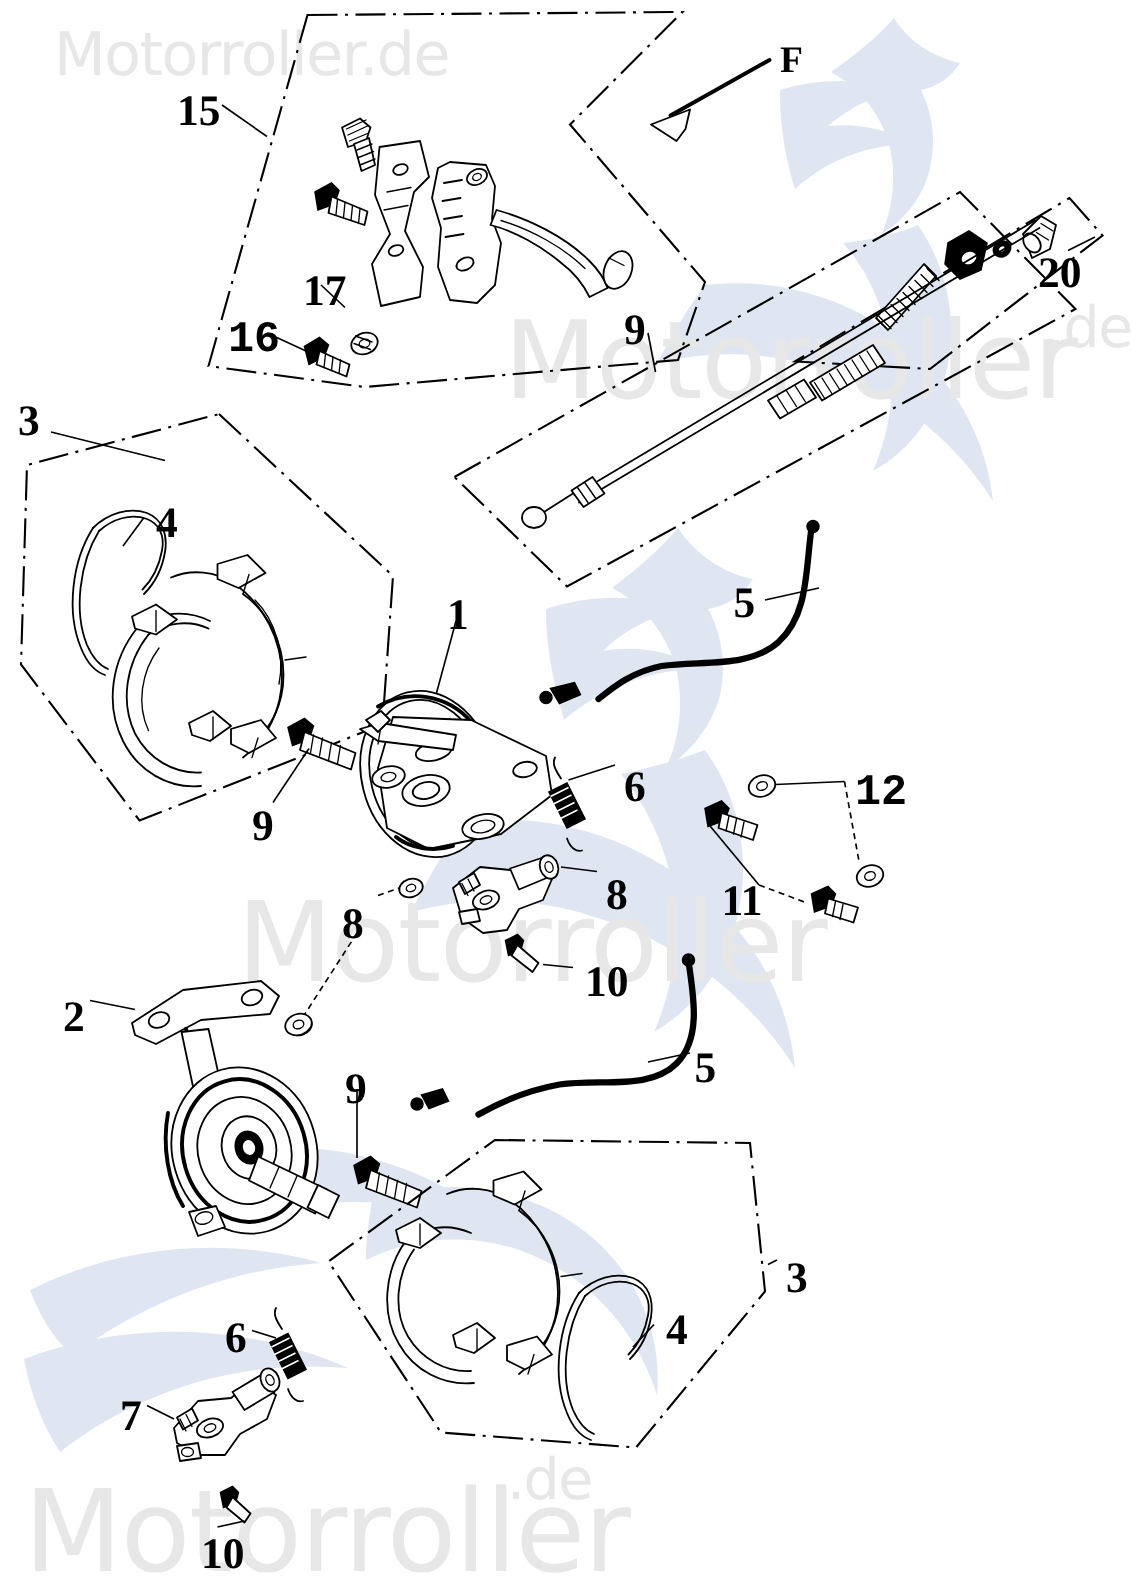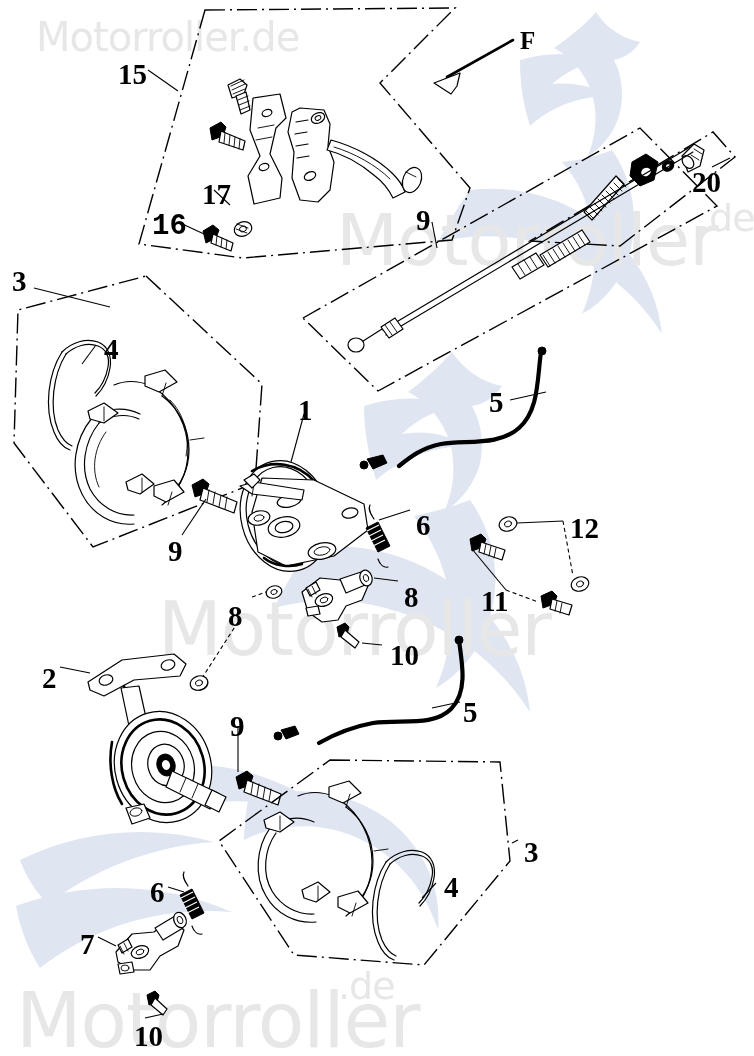--- a/index.html
+++ b/index.html
@@ -463,21 +463,21 @@
     <div class="num" style="left:152px;top:212px;font-family:Liberation Mono, monospace;">16</div>
     <div class="num big" style="left:520px;top:28px;">F</div>
     <div class="num" style="left:692px;top:168px;">20</div>
     <div class="num" style="left:416px;top:206px;">9</div>
     <div class="num" style="left:12px;top:267px;">3</div>
     <div class="num" style="left:104px;top:335px;">4</div>
     <div class="num" style="left:298px;top:396px;">1</div>
     <div class="num" style="left:489px;top:388px;">5</div>
     <div class="num" style="left:168px;top:537px;">9</div>
     <div class="num" style="left:416px;top:511px;">6</div>
-    <div class="num" style="left:570px;top:514px;">12</div>
+    <div class="num" style="left:570px;top:514px;font-family:Liberation Mono, monospace;">12</div>
     <div class="num" style="left:481px;top:587px;">11</div>
     <div class="num" style="left:404px;top:583px;">8</div>
     <div class="num" style="left:228px;top:602px;">8</div>
     <div class="num" style="left:390px;top:641px;">10</div>
     <div class="num" style="left:42px;top:664px;">2</div>
     <div class="num" style="left:230px;top:712px;">9</div>
     <div class="num" style="left:463px;top:698px;">5</div>
     <div class="num" style="left:524px;top:838px;">3</div>
     <div class="num" style="left:444px;top:873px;">4</div>
     <div class="num" style="left:150px;top:878px;">6</div>

